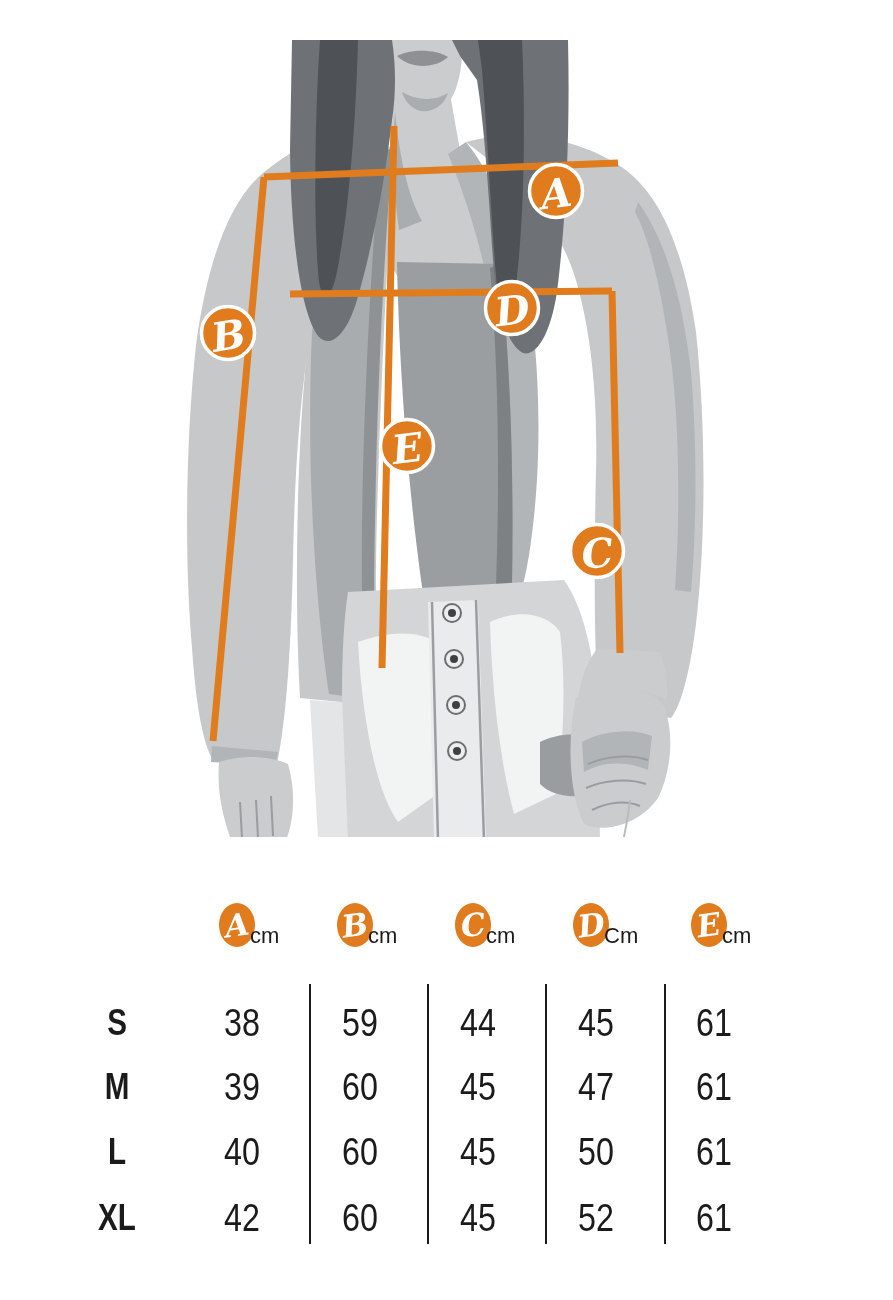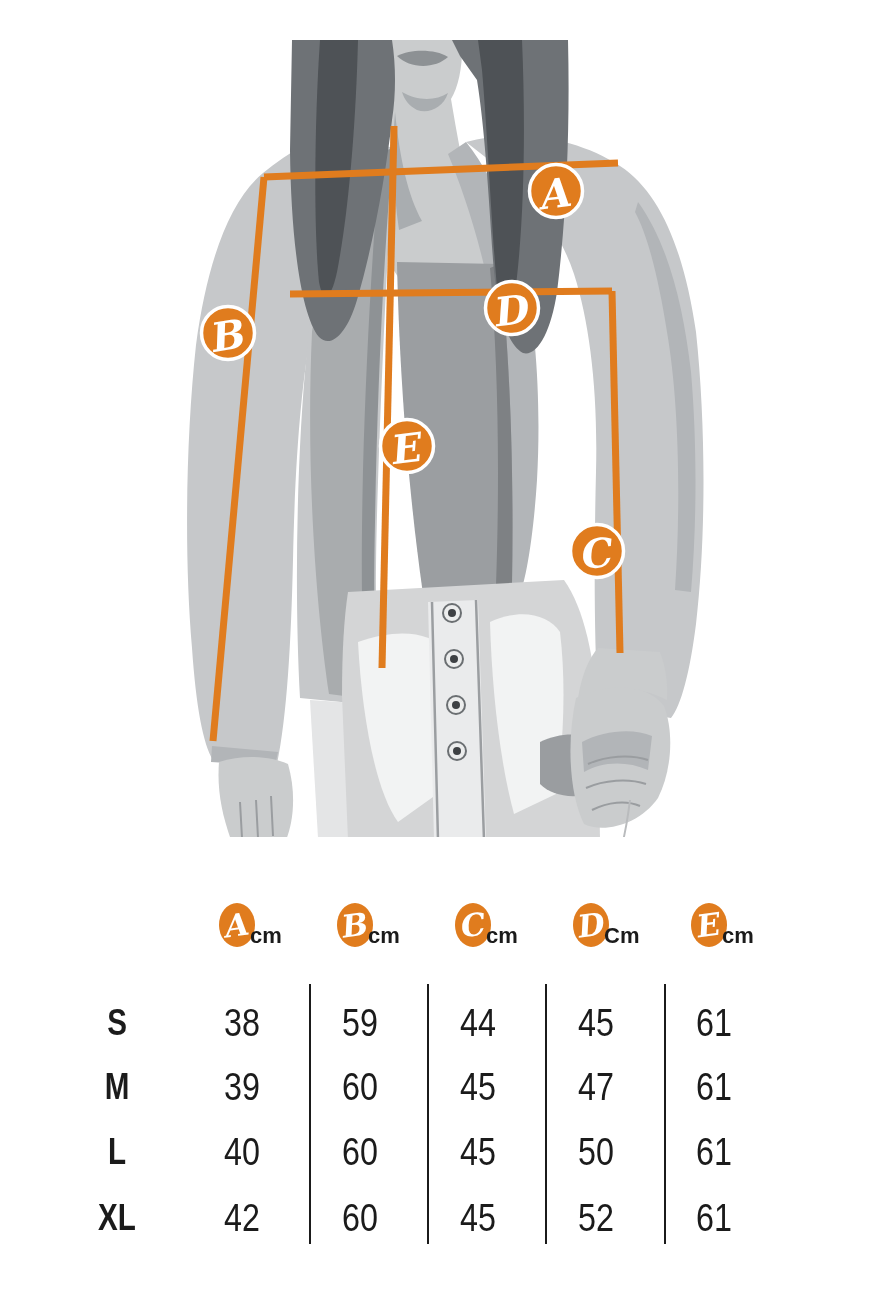--- a/index.html
+++ b/index.html
@@ -12,21 +12,21 @@
   .hdr{position:absolute;top:903px;display:flex;align-items:flex-end;height:44px;}
   .bubble{
     width:36px;height:44px;border-radius:50%;background:#e07c1e;flex:0 0 auto;
     display:flex;align-items:center;justify-content:center;
   }
   .blt{
     color:#ffffff;font-family:"DejaVu Serif", serif;font-weight:bold;font-style:italic;
     font-size:31px;line-height:1;display:inline-block;transform:rotate(-8deg);
   }
   .unit{
-    margin-left:-5px;margin-bottom:0px;font-size:22px;font-weight:700;line-height:1;
+    margin-left:-5px;margin-bottom:0px;font-size:22px;font-weight:400;line-height:1;
     letter-spacing:0px;color:#1b1b1b;
   }
   .vline{position:absolute;top:984px;height:260px;width:2px;background:#1b1b1b;}
   .cell{
     position:absolute;transform:translate(-50%,-50%) scaleX(0.85);
     font-size:38px;font-weight:400;white-space:nowrap;color:#1b1b1b;
   }
   .lbl{font-weight:bold;font-size:37px;transform:translate(-50%,-50%) scaleX(0.8);}
   
   .badge-c{fill:#e07c1e;stroke:#ffffff;stroke-width:3.5;}

